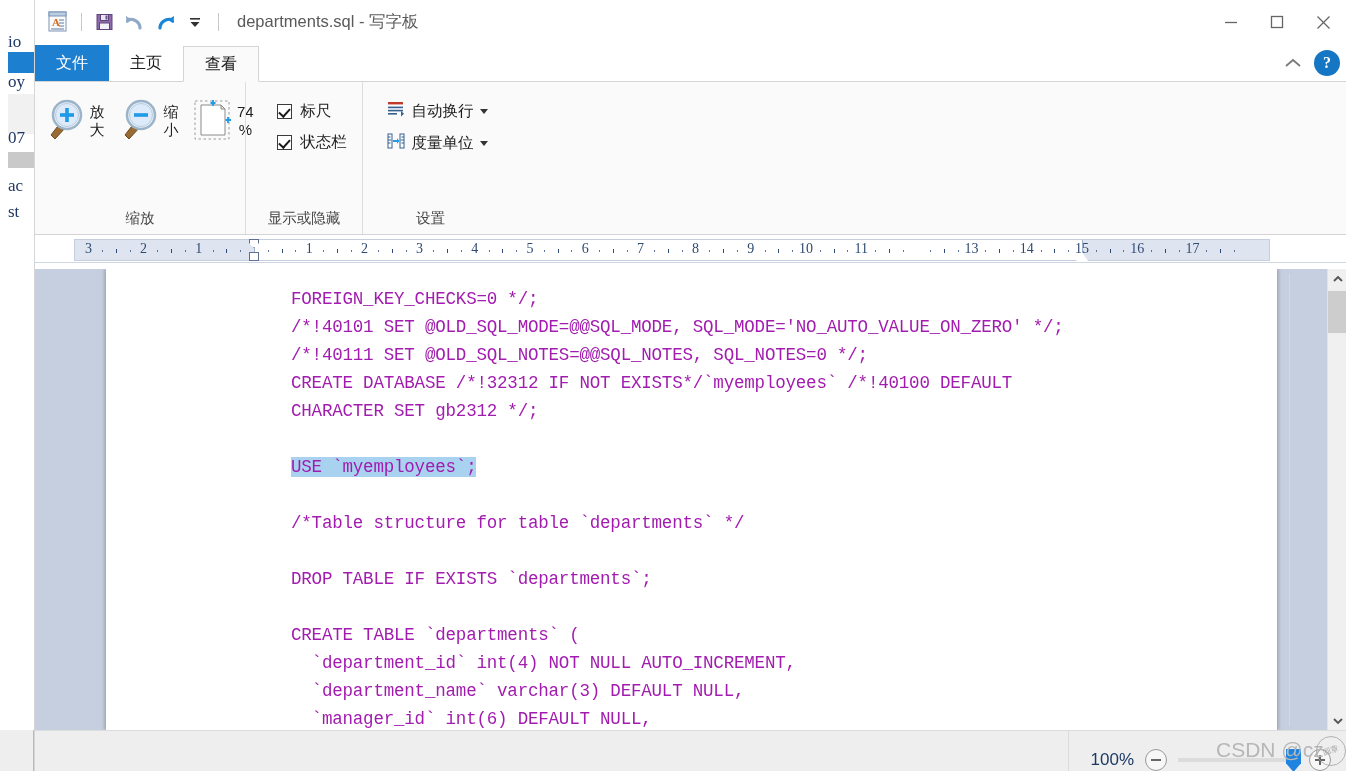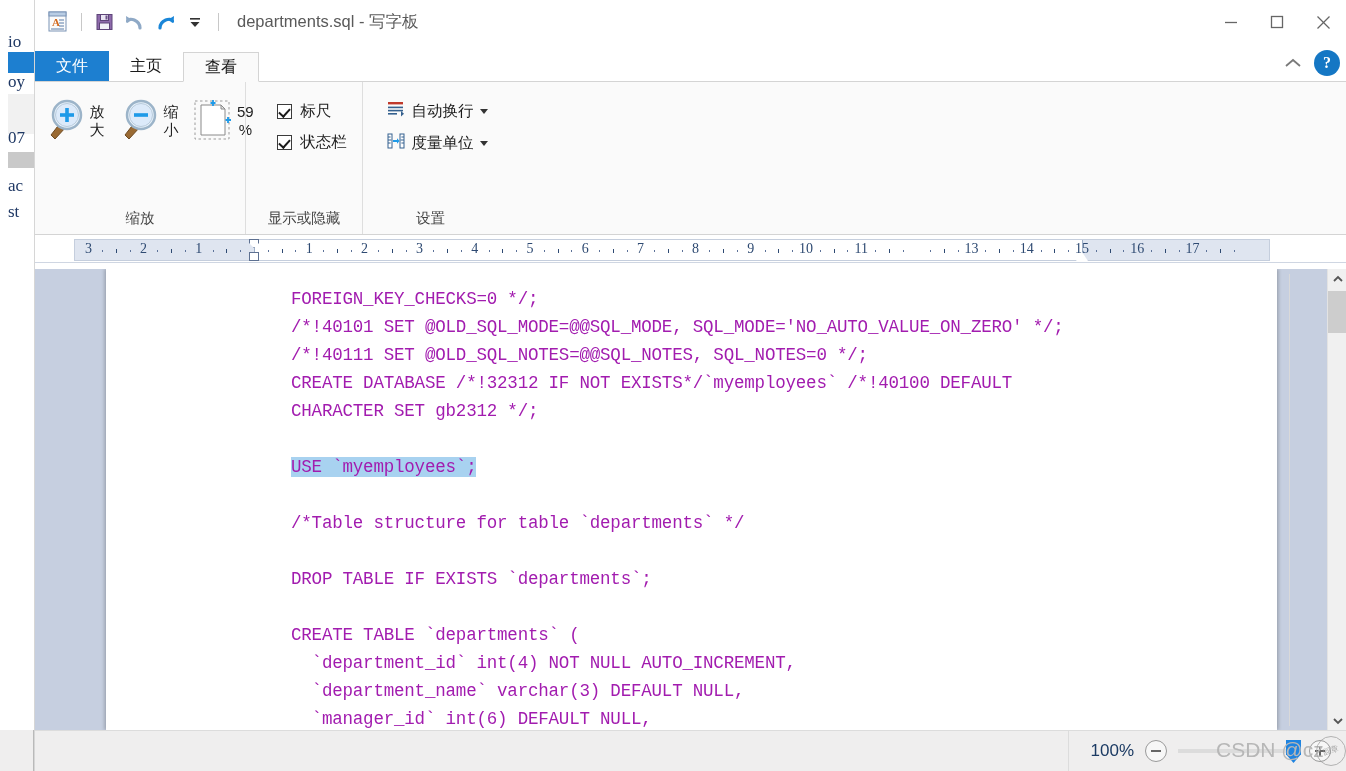--- a/index.html
+++ b/index.html
@@ -69,21 +69,21 @@
   }
   .winctrl svg { display: block; }
 
   
   .tabbar {
     position: relative; height: 38px; width: 100%;
     background: #ffffff; display: flex; align-items: flex-end;
     border-bottom: 1px solid #d4d4d4;
   }
   .tab {
-    height: 30px; padding: 0 21px; display: flex; align-items: center;
+    height: 36px; padding: 0 21px; display: flex; align-items: center;
     justify-content: center; font-size: 16px; color: #1b1b1b; cursor: pointer;
     background: #ffffff;
   }
   .tab.file {
     background: #1d7fd0; color: #ffffff;
   }
   .tab.active {
     background: #fafafa; border: 1px solid #d4d4d4; border-bottom: 1px solid #fafafa;
     margin-bottom: -1px; position: relative; z-index: 3;
   }
@@ -211,21 +211,21 @@
   }
   .vs-thumb {
     position: absolute; left: 0; top: 22px; width: 19px; height: 42px;
     background: #cdcdcd; cursor: pointer;
   }
 
   
   .statusbar {
     position: absolute; left: 0; bottom: 0; width: 1312px; height: 41px;
     background: #efeeee; border-top: 1px solid #dcdcdc;
-    display: flex; align-items: center; justify-content: flex-end;
+    display: flex; align-items: flex-end; justify-content: flex-end;
   }
   .status-sep { width: 1px; height: 41px; background: #dcdcdc; }
   .zoomwrap { display: flex; align-items: center; gap: 11px; padding: 0 16px 0 22px; }
   .zoom-pct {
     font-size: 17px; color: #1b3a63; font-family: "Liberation Sans", sans-serif;
   }
   .zoom-minus {
     width: 22px; height: 22px; border-radius: 50%; border: 1px solid #9a9a9a;
     display: flex; align-items: center; justify-content: center; cursor: pointer;
     background: #f7f7f7;
@@ -395,21 +395,21 @@
           <div class="bigbtn">
             <span class="glyph">
               <svg width="50" height="50" viewBox="0 0 50 50">
                 <rect x="8" y="6" width="34" height="38" fill="none" stroke="#9a9a9a" stroke-dasharray="2.5 2.5"></rect>
                 <path d="M14 10 H34 L38 14 V40 H14 Z" fill="#ffffff" stroke="#8a8a8a"></path>
                 <path d="M34 10 V14 H38 Z" fill="#e4e4e4" stroke="#8a8a8a"></path>
                 <path d="M26 5 L26 11 M23.5 8 L28.5 8" stroke="#1e9ae8" stroke-width="1.8"></path>
                 <path d="M41 22 L41 28 M38.5 25 L44 25" stroke="#1e9ae8" stroke-width="1.8"></path>
               </svg>
             </span>
-            <span class="lbl">59
+            <span class="lbl">74
 %</span>
           </div>
         </div>
         <div class="rgroup-label">缩放</div>
       </div>
 
       <div class="rgroup" style="width:117px">
         <div class="rgroup-body" style="flex-direction:column;align-items:flex-start;padding-left:16px;padding-top:14px">
           <div class="checkrow">
             <span class="chk"></span>

